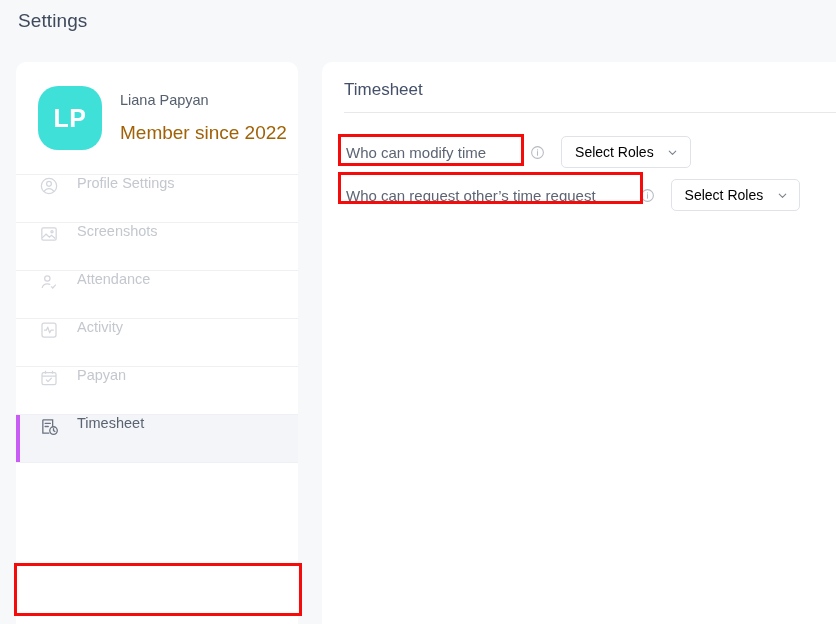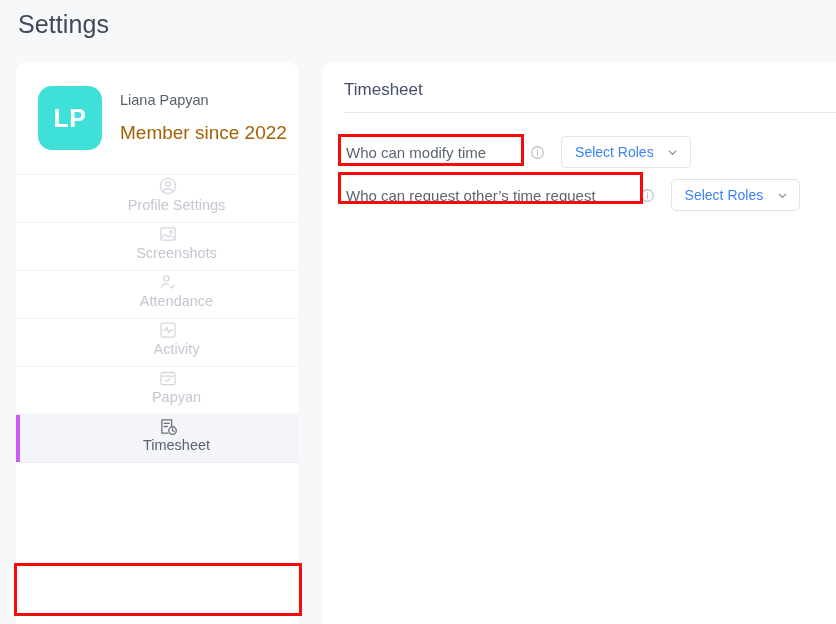--- a/index.html
+++ b/index.html
@@ -28,21 +28,21 @@
     position: absolute;
     left: 0; top: 0;
     width: 836px;
     height: 62px;
     background: #f7f8fa;
   }
   .page-title {
     position: absolute;
     left: 18px;
     top: 10px;
-    font-size: 25px;
+    font-size: 19px;
     font-weight: 400;
     color: #3e4a5b;
     letter-spacing: .1px;
   }
 
   
   .sidebar {
     position: absolute;
     left: 16px;
     top: 62px;
@@ -56,21 +56,21 @@
 
   .profile {
     display: flex;
     align-items: center;
     padding: 24px 0 24px 22px;
     border-bottom: 1px solid #eef0f3;
   }
   .avatar {
     width: 64px;
     height: 64px;
-    border-radius: 14px;
+    border-radius: 20px;
     background: #3fe0d8;
     color: #ffffff;
     font-size: 25px;
     font-weight: 700;
     letter-spacing: .5px;
     display: flex;
     align-items: center;
     justify-content: center;
     flex: 0 0 auto;
     text-align: center;
@@ -91,27 +91,26 @@
     color: #a16207;
     font-weight: 400;
   }
 
   
   .nav { display: block; }
 
   .nav-item {
     position: relative;
     display: flex;
-    align-items: center;
+    align-items: flex-start;
     height: 48px;
     padding-left: 22px;
     border-bottom: 1px solid #eef0f3;
     background: #ffffff;
     cursor: pointer;
-    flex-direction: column;
   }
   .nav-item .nav-icon {
     width: 22px;
     height: 22px;
     flex: 0 0 auto;
     display: flex;
     align-items: center;
     justify-content: center;
     color: #d3d6dd;
   }
@@ -205,21 +204,21 @@
     border-radius: 5px;
     background: #ffffff;
     display: flex;
     align-items: center;
     justify-content: space-between;
     padding: 0 10px 0 13px;
     cursor: pointer;
   }
   .role-select .sel-text {
     font-size: 14px;
-    color: #3b82f6;
+    color: #000000;
     white-space: nowrap;
   }
   .role-select .chev {
     margin-left: 12px;
     width: 14px;
     height: 14px;
     display: flex;
     align-items: center;
     justify-content: center;
     color: #7a828f;

